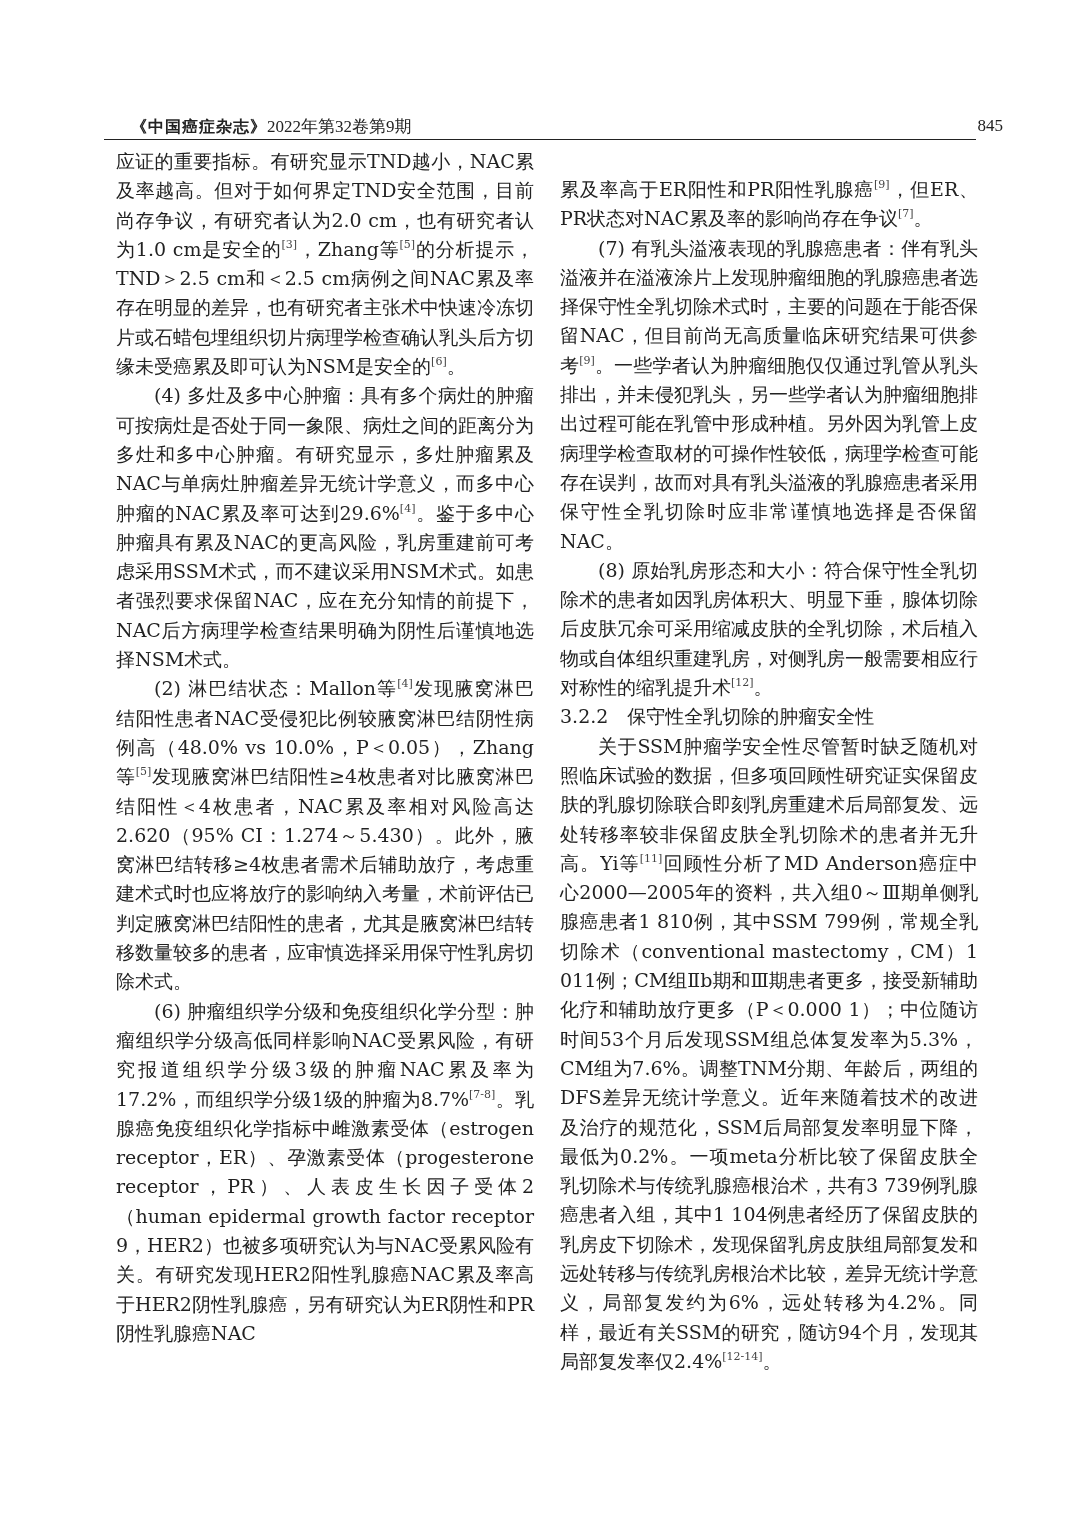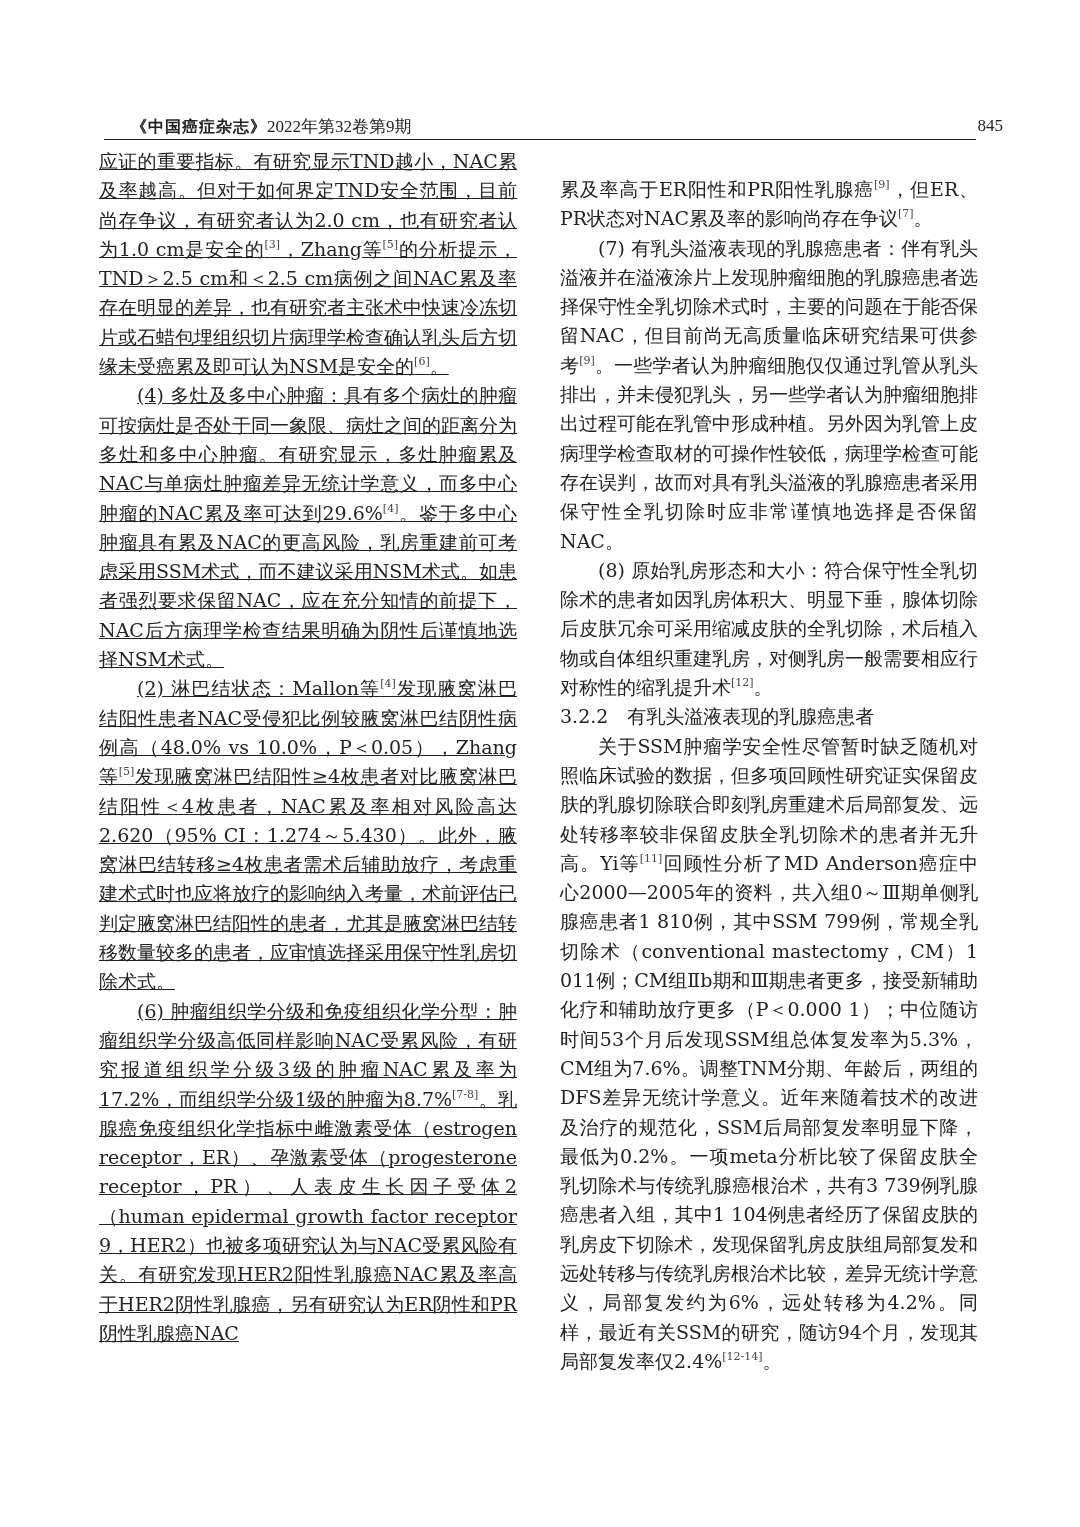--- a/index.html
+++ b/index.html
@@ -5,21 +5,21 @@
   html, body { margin:0; padding:0; background:#ffffff; }
   body { width:1080px; height:1527px; position:relative; overflow:hidden;
          font-family:"DejaVu Serif","Liberation Serif",serif; color:#222; }
   .header { position:absolute; left:92px; top:116px; width:872px; height:22px;margin-left:39px; }
   .journal { position:absolute; left:0; top:0; font-size:17px; line-height:20px; white-space:nowrap; }
   .journal .jname { font-weight:bold; letter-spacing:1px; font-family:"DejaVu Sans","Liberation Sans",sans-serif; font-size:16px; }
   .journal .issue { font-family:"Liberation Serif",serif; font-size:17px; }
   .pageno { position:absolute; right:0; top:0; font-size:17px; font-family:"Liberation Serif",serif;text-align:right; }
   .rule { position:absolute; left:104px; top:139px; width:872px; height:0; border-top:1.5px solid #222; }
   .col { position:absolute; top:147px; width:418px; font-size:19px; line-height:29.3px; }
-  .col.left { left:99px;text-decoration:underline; }
+  .col.left { left:116px; }
   .col.right { left:560px;margin-top:28px; }
   .col p { margin:0; text-align:justify; text-align-last:left; }
   .col p.indent { text-indent:2em; }
   sup { font-size:11px; vertical-align:0.7em; line-height:0; color:#444; }
   .sec { margin:0; }
 </style>
 </head>
 <body>
 
 <div class="header">
@@ -34,15 +34,15 @@
   <p><span>应证的重要指标。有研究显示TND越小，NAC累及率越高。但对于如何界定TND安全范围，目前尚存争议，有研究者认为2.0 cm，也有研究者认为1.0 cm是安全的</span><sup>[3]</sup><span>，Zhang等</span><sup>[5]</sup><span>的分析提示，TND＞2.5 cm和＜2.5 cm病例之间NAC累及率存在明显的差异，也有研究者主张术中快速冷冻切片或石蜡包埋组织切片病理学检查确认乳头后方切缘未受癌累及即可认为NSM是安全的</span><sup>[6]</sup><span>。</span></p>
   <p class="indent"><span>(4) 多灶及多中心肿瘤：具有多个病灶的肿瘤可按病灶是否处于同一象限、病灶之间的距离分为多灶和多中心肿瘤。有研究显示，多灶肿瘤累及NAC与单病灶肿瘤差异无统计学意义，而多中心肿瘤的NAC累及率可达到29.6%</span><sup>[4]</sup><span>。鉴于多中心肿瘤具有累及NAC的更高风险，乳房重建前可考虑采用SSM术式，而不建议采用NSM术式。如患者强烈要求保留NAC，应在充分知情的前提下，NAC后方病理学检查结果明确为阴性后谨慎地选择NSM术式。</span></p>
   <p class="indent"><span>(2) 淋巴结状态：Mallon等</span><sup>[4]</sup><span>发现腋窝淋巴结阳性患者NAC受侵犯比例较腋窝淋巴结阴性病例高（48.0% vs 10.0%，P＜0.05），Zhang等</span><sup>[5]</sup><span>发现腋窝淋巴结阳性≥4枚患者对比腋窝淋巴结阳性＜4枚患者，NAC累及率相对风险高达2.620（95% CI：1.274～5.430）。此外，腋窝淋巴结转移≥4枚患者需术后辅助放疗，考虑重建术式时也应将放疗的影响纳入考量，术前评估已判定腋窝淋巴结阳性的患者，尤其是腋窝淋巴结转移数量较多的患者，应审慎选择采用保守性乳房切除术式。</span></p>
   <p class="indent"><span>(6) 肿瘤组织学分级和免疫组织化学分型：肿瘤组织学分级高低同样影响NAC受累风险，有研究报道组织学分级3级的肿瘤NAC累及率为17.2%，而组织学分级1级的肿瘤为8.7%</span><sup>[7-8]</sup><span>。乳腺癌免疫组织化学指标中雌激素受体（estrogen receptor，ER）、孕激素受体（progesterone receptor，PR）、人表皮生长因子受体2（human epidermal growth factor receptor 9，HER2）也被多项研究认为与NAC受累风险有关。有研究发现HER2阳性乳腺癌NAC累及率高于HER2阴性乳腺癌，另有研究认为ER阴性和PR阴性乳腺癌NAC</span></p>
 </div>
 
 <div class="col right">
   <p><span>累及率高于ER阳性和PR阳性乳腺癌</span><sup>[9]</sup><span>，但ER、PR状态对NAC累及率的影响尚存在争议</span><sup>[7]</sup><span>。</span></p>
   <p class="indent"><span>(7) 有乳头溢液表现的乳腺癌患者：伴有乳头溢液并在溢液涂片上发现肿瘤细胞的乳腺癌患者选择保守性全乳切除术式时，主要的问题在于能否保留NAC，但目前尚无高质量临床研究结果可供参考</span><sup>[9]</sup><span>。一些学者认为肿瘤细胞仅仅通过乳管从乳头排出，并未侵犯乳头，另一些学者认为肿瘤细胞排出过程可能在乳管中形成种植。另外因为乳管上皮病理学检查取材的可操作性较低，病理学检查可能存在误判，故而对具有乳头溢液的乳腺癌患者采用保守性全乳切除时应非常谨慎地选择是否保留NAC。</span></p>
   <p class="indent"><span>(8) 原始乳房形态和大小：符合保守性全乳切除术的患者如因乳房体积大、明显下垂，腺体切除后皮肤冗余可采用缩减皮肤的全乳切除，术后植入物或自体组织重建乳房，对侧乳房一般需要相应行对称性的缩乳提升术</span><sup>[12]</sup><span>。</span></p>
-  <p class="sec">3.2.2　有乳头溢液表现的乳腺癌患者</p>
+  <p class="sec">3.2.2　保守性全乳切除的肿瘤安全性</p>
   <p class="indent"><span>关于SSM肿瘤学安全性尽管暂时缺乏随机对照临床试验的数据，但多项回顾性研究证实保留皮肤的乳腺切除联合即刻乳房重建术后局部复发、远处转移率较非保留皮肤全乳切除术的患者并无升高。Yi等</span><sup>[11]</sup><span>回顾性分析了MD Anderson癌症中心2000—2005年的资料，共入组0～Ⅲ期单侧乳腺癌患者1 810例，其中SSM 799例，常规全乳切除术（conventional mastectomy，CM）1 011例；CM组Ⅱb期和Ⅲ期患者更多，接受新辅助化疗和辅助放疗更多（P＜0.000 1）；中位随访时间53个月后发现SSM组总体复发率为5.3%，CM组为7.6%。调整TNM分期、年龄后，两组的DFS差异无统计学意义。近年来随着技术的改进及治疗的规范化，SSM后局部复发率明显下降，最低为0.2%。一项meta分析比较了保留皮肤全乳切除术与传统乳腺癌根治术，共有3 739例乳腺癌患者入组，其中1 104例患者经历了保留皮肤的乳房皮下切除术，发现保留乳房皮肤组局部复发和远处转移与传统乳房根治术比较，差异无统计学意义，局部复发约为6%，远处转移为4.2%。同样，最近有关SSM的研究，随访94个月，发现其局部复发率仅2.4%</span><sup>[12-14]</sup><span>。</span></p>
 </div>
 
 </body></html>

